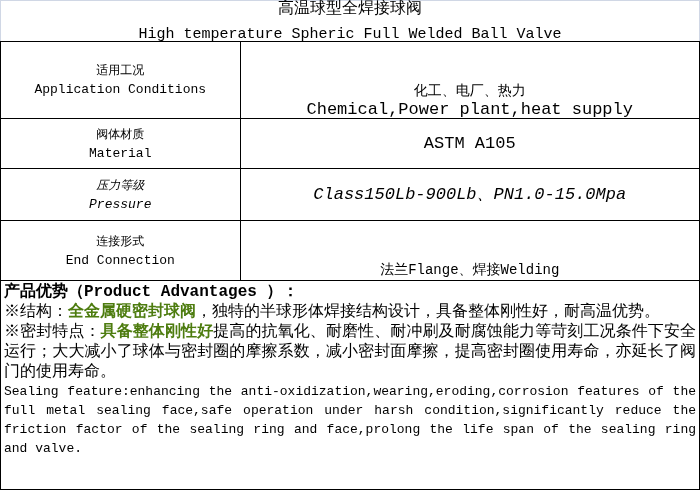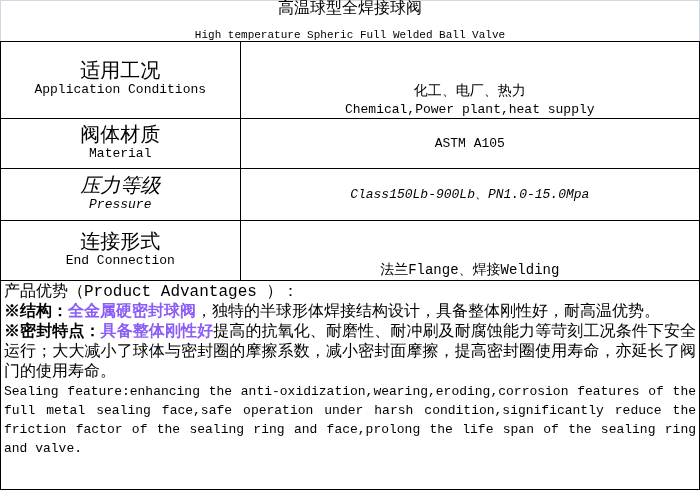--- a/index.html
+++ b/index.html
@@ -6,48 +6,48 @@
   body { font-family:"Liberation Mono","DejaVu Sans Mono",monospace; color:#000; }
   .sheet { width:700px; height:490px; box-sizing:border-box; background:#fff; overflow:hidden; }
 
   
   .title-block {
     box-sizing:border-box; height:41px;
     border:1px solid #d0d7e5; border-bottom:none;
     display:flex; flex-direction:column; align-items:center; justify-content:center;
   }
   .title-zh { font-size:16px; line-height:19px; }
-  .title-en { font-size:11px; line-height:16px;margin-top:8px; }
+  .title-en { font-size:15px; line-height:16px;margin-top:8px; }
 
   
   .main { box-sizing:border-box; height:449px; border:1px solid #000; }
 
   table.spec { width:100%; border-collapse:collapse; table-layout:fixed; }
   table.spec col.c-label { width:239px; }
   table.spec td { border-bottom:1px solid #000; text-align:center; vertical-align:middle; padding:0; }
   table.spec td.label { border-right:1px solid #000; }
   table.spec tr:nth-child(1) td { height:36px; }
   table.spec tr:nth-child(2) td { height:49px;margin-left:36px; }
   table.spec tr:nth-child(3) td { height:51px;font-style:italic; }
   table.spec tr:nth-child(4) td { height:52px; }
   table.spec tr:nth-child(5) td { height:48px; }
 
-  .cell-zh { font-size:20px; line-height:19px;text-align:center; }
+  .cell-zh { font-size:12px; line-height:19px;text-align:center; }
   .cell-en { font-size:13px; line-height:17px; }
   .val-zh  { font-size:14px; line-height:19px;margin-top:40px; }
-  .val-en  { font-size:13px; line-height:17px; }
+  .val-en  { font-size:17px; line-height:17px; }
 
   
   .advantages { padding:2px 3px 0 3px; }
   .advantages p { margin:0; }
-  .adv-heading { font-weight:normal; font-size:16px; line-height:19px; }
+  .adv-heading { font-weight:bold; font-size:16px; line-height:19px; }
   .adv-zh { font-size:16px; line-height:20px; text-align:justify; }
-  .adv-zh b.lbl { font-weight:bold; }
+  .adv-zh b.lbl { font-weight:normal; }
   .adv-en { font-size:13px; line-height:19px; text-align:justify; }
-  .red { color:#8b5cf6; font-weight:bold; }
+  .red { color:#4d7c0f; font-weight:bold; }
 </style>
 </head>
 <body>
 
 <div class="sheet">
 
   <header class="title-block">
     <div class="title-zh">高温球型全焊接球阀</div>
     <div class="title-en">High temperature Spheric Full Welded Ball Valve</div>
   </header>

